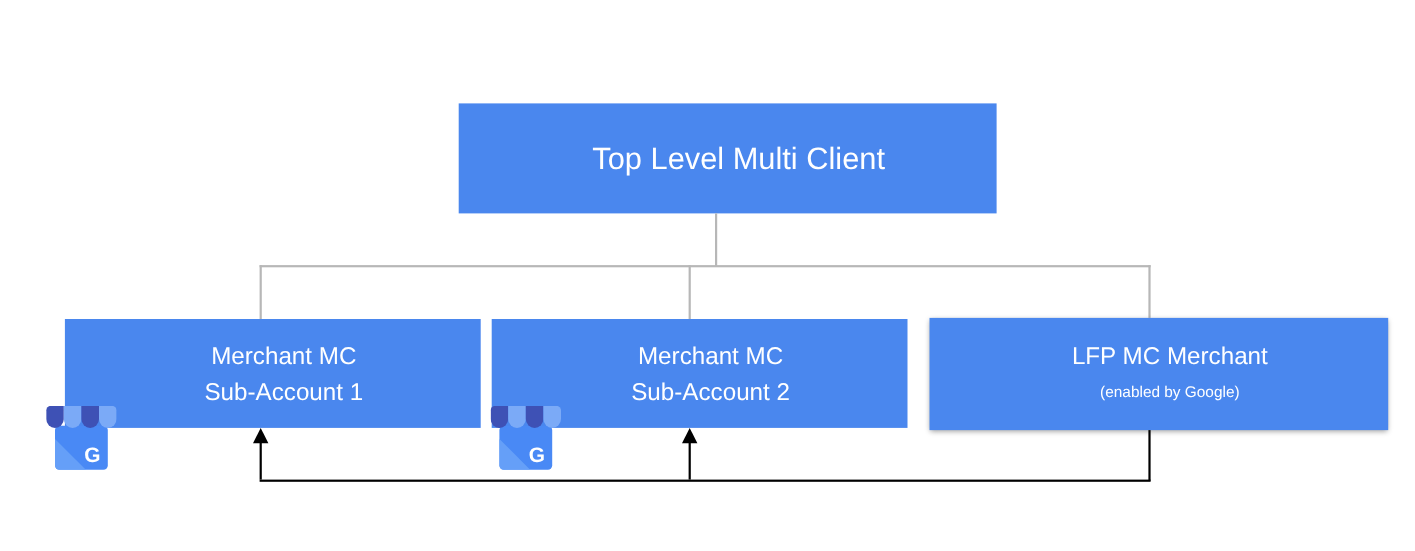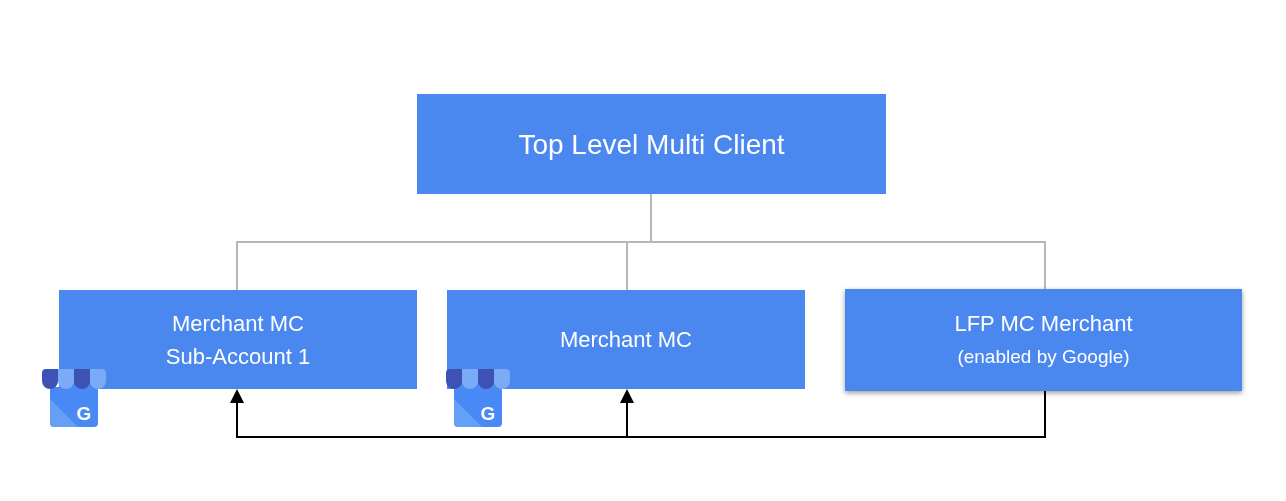--- a/index.html
+++ b/index.html
@@ -17,36 +17,37 @@
   }
   .node {
     position: absolute;
     background: #4a87ee;
     color: #ffffff;
     display: flex;
     flex-direction: column;
     align-items: center;
     justify-content: center;
     text-align: center;
+    padding-left: 20px;
   }
   .node-top {
     left: 417px; top: 94px;
     width: 469px; height: 100px;
     font-size: 28px;
     line-height: 41px;
   }
   .node-sub {
     font-size: 22px;
     line-height: 33px;
   }
   .node-sub1 { left: 59px;  top: 290px; width: 358px; height: 99px; }
   .node-sub2 { left: 447px; top: 290px; width: 358px; height: 99px; }
   .node-lfp  { left: 845px; top: 289px; width: 397px; height: 102px;
                box-shadow: 0 2px 5px rgba(0,0,0,0.40); }
-  .node-lfp .line2 { font-size: 19px; }
+  .node-lfp .line2 { font-size: 14px; }
 
   .conn-gray {
     position: absolute;
     background: #b7b7b7;
   }
   .conn-black {
     position: absolute;
     background: #000000;
   }
   
@@ -95,20 +96,21 @@
   <div class="conn-gray g-drop2"></div>
   <div class="conn-gray g-drop3"></div>
 
   <div class="node node-sub node-sub1">
     <span class="line1">Merchant MC</span>
     <span class="line2">Sub-Account 1</span>
   </div>
 
   <div class="node node-sub node-sub2">
     <span class="line1">Merchant MC</span>
+    <span class="line2">Sub-Account 2</span>
   </div>
 
   <div class="node node-sub node-lfp">
     <span class="line1">LFP MC Merchant</span>
     <span class="line2">(enabled by Google)</span>
   </div>
 
   <div class="conn-black b-down"></div>
   <div class="conn-black b-rail"></div>
   <div class="conn-black b-stem1"></div>

